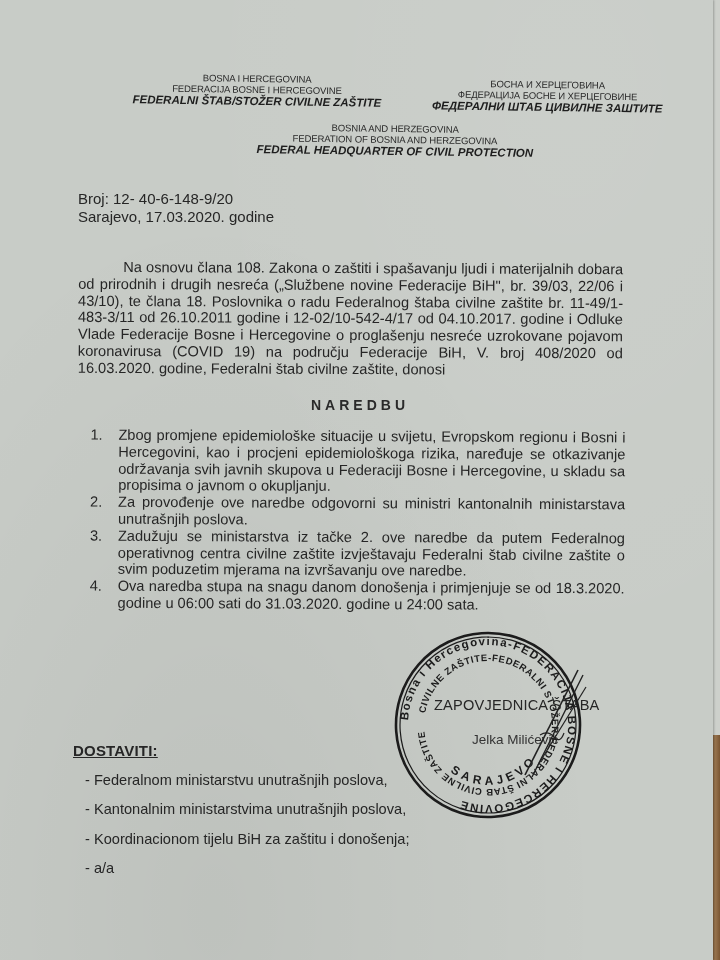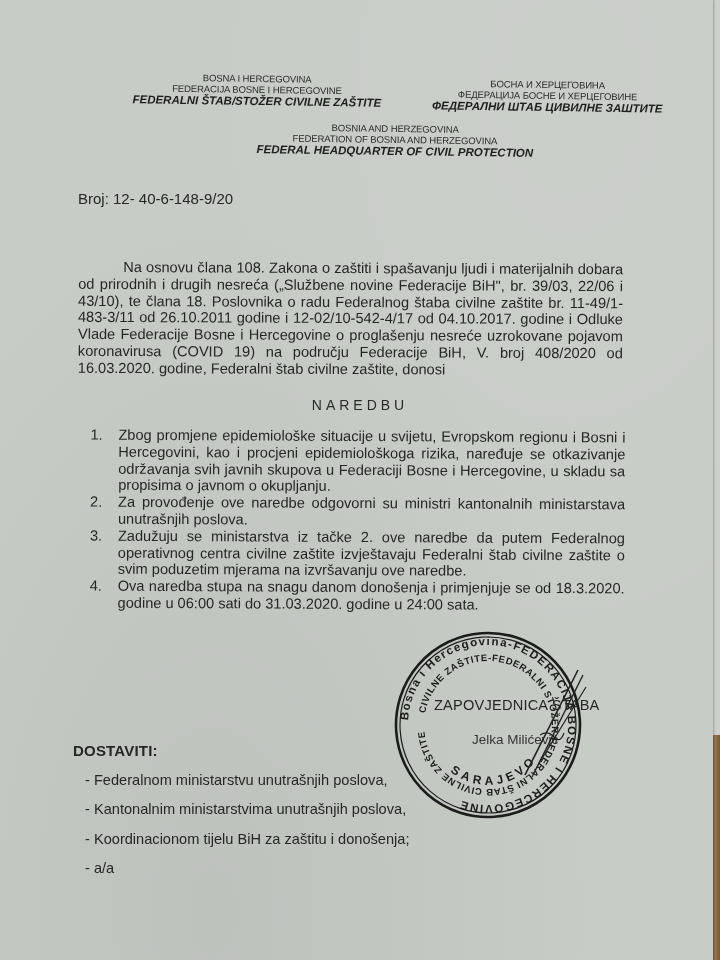--- a/index.html
+++ b/index.html
@@ -76,21 +76,21 @@
       color: #262626;
       transform: rotate(0.25deg);
     }
     .body-text .indent { display: inline-block; width: 45px; }
     .title {
       position: absolute;
       left: 300px; top: 397px;
       width: 120px;
       text-align: center;
       font-size: 14px;
-      font-weight: normal;
+      font-weight: bold;
       letter-spacing: 4px;
       color: #2a2a2a;
     }
     .orders {
       position: absolute;
       left: 90px; top: 428px;
       width: 535px;
       margin: 0; padding: 0;
       list-style: none;
       font-size: 14.6px;
@@ -138,20 +138,21 @@
       position: absolute;
       left: 73px; top: 742px;
       font-size: 14.6px;
       line-height: 17.6px;
       color: #262626;
     }
     .dostaviti .label {
       font-weight: bold;
       font-size: 15px;
       letter-spacing: 0.2px;
+      text-decoration: underline;
     }
     .dostaviti ul {
       margin: 0; padding: 0;
       list-style: none;
     }
     .dostaviti li {
       margin: 12px;
       white-space: nowrap;
     }
   </style>
@@ -176,20 +177,21 @@
   </div>
 
   <div class="hdr-block hdr-center">
     <div class="hdr-small">BOSNIA AND HERZEGOVINA</div>
     <div class="hdr-small">FEDERATION OF BOSNIA AND HERZEGOVINA</div>
     <div class="hdr-bold">FEDERAL HEADQUARTER OF CIVIL PROTECTION</div>
   </div>
 
   <div class="ref">
     <div>Broj: 12- 40-6-148-9/20</div>
+    <div>Sarajevo, 17.03.2020. godine</div>
   </div>
 
   <div class="body-text"><span class="indent"></span><span>Na osnovu člana 108. Zakona o  zaštiti i spašavanju ljudi i materijalnih dobara od prirodnih i drugih nesreća („Službene novine Federacije BiH", br. 39/03, 22/06 i 43/10), te člana 18. Poslovnika o radu Federalnog štaba civilne zaštite br. 11-49/1-483-3/11 od 26.10.2011 godine i 12-02/10-542-4/17 od 04.10.2017. godine i Odluke Vlade Federacije Bosne i Hercegovine o proglašenju nesreće uzrokovane pojavom koronavirusa (COVID 19) na području Federacije BiH, V. broj 408/2020 od 16.03.2020. godine, Federalni štab civilne zaštite,  donosi</span></div>
 
   <div class="title">NAREDBU</div>
 
   <ul class="orders">
     <li>
       <span class="num">1.</span>
       <span class="txt">Zbog promjene epidemiološke situacije u svijetu, Evropskom regionu i Bosni i Hercegovini, kao i procjeni epidemiološkoga rizika, naređuje se otkazivanje održavanja svih javnih skupova u Federaciji Bosne i Hercegovine, u skladu sa propisima o javnom o okupljanju.</span>

